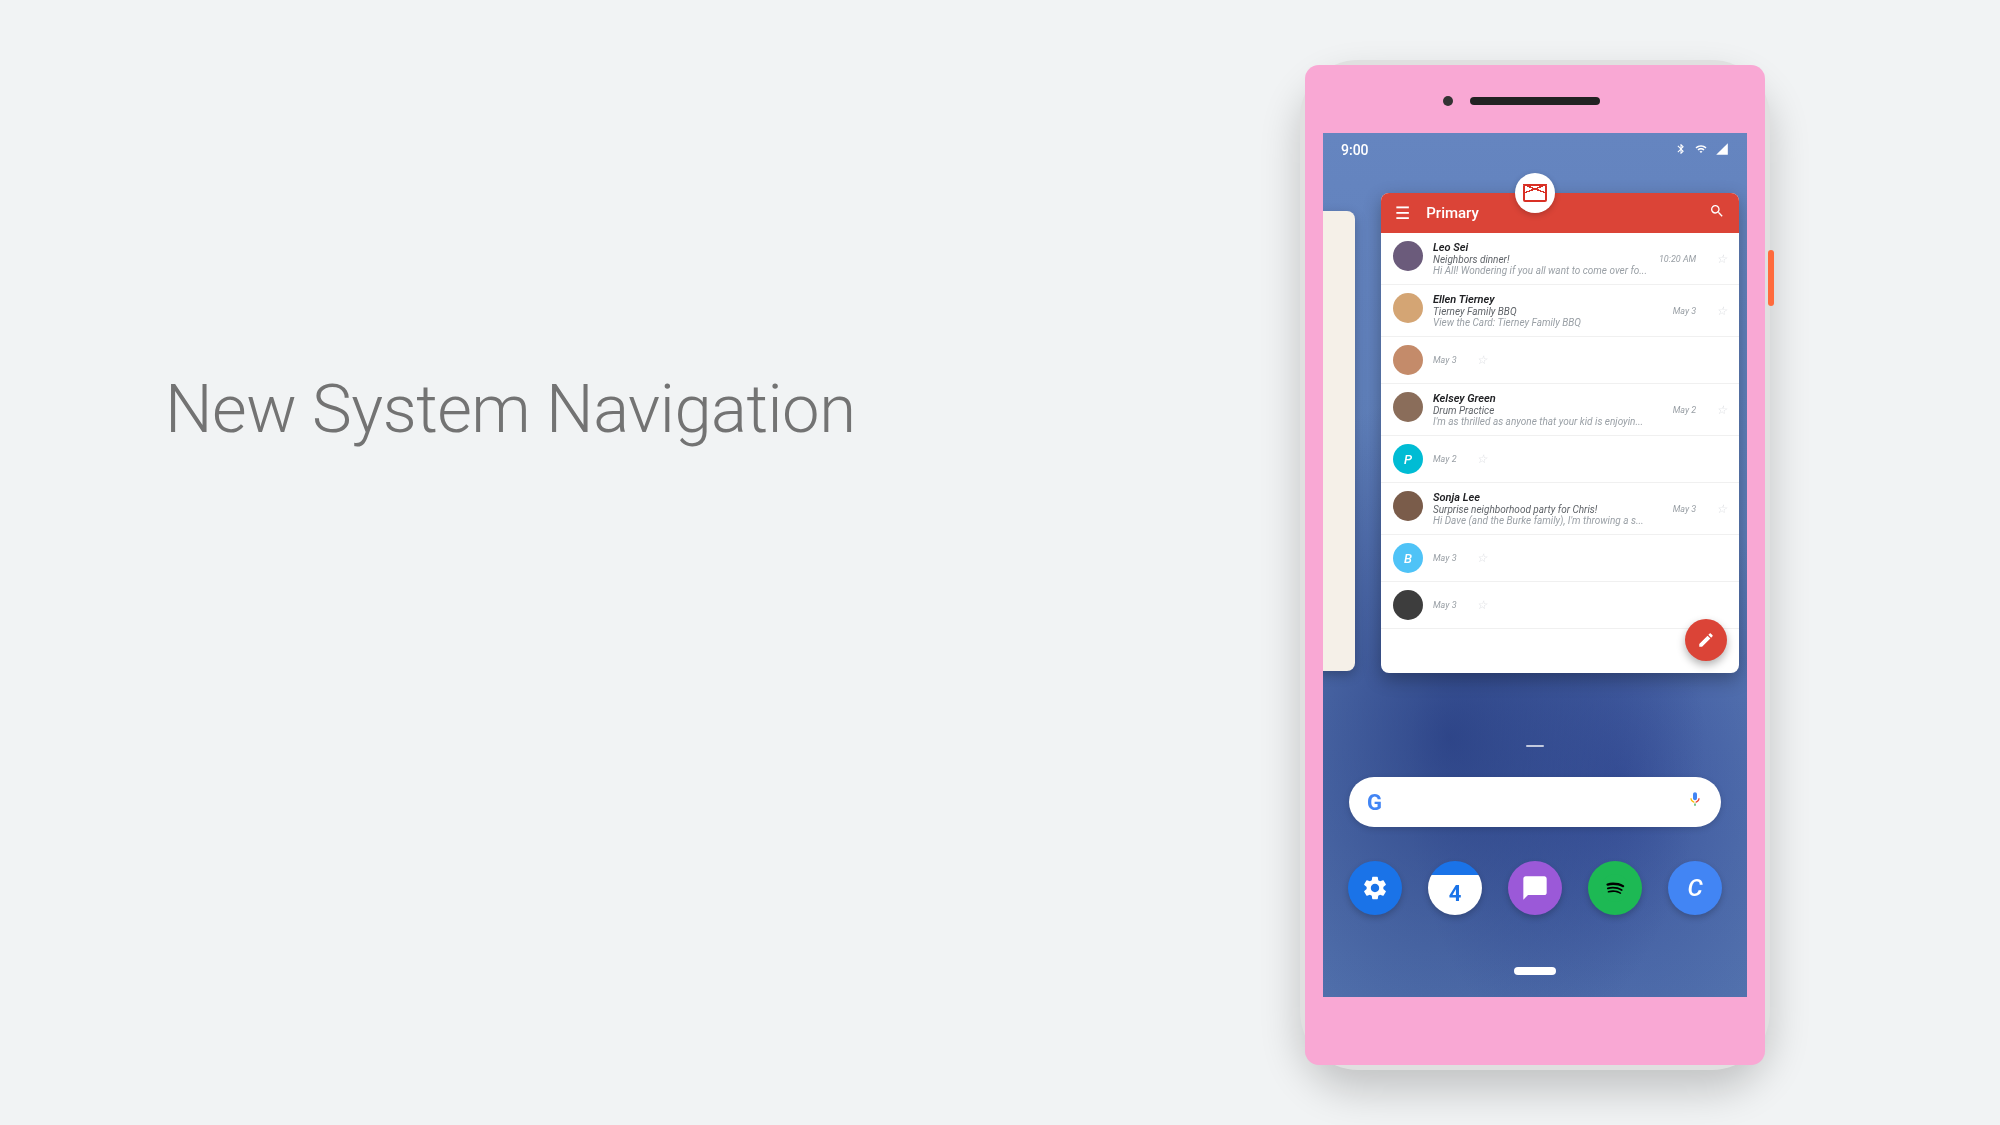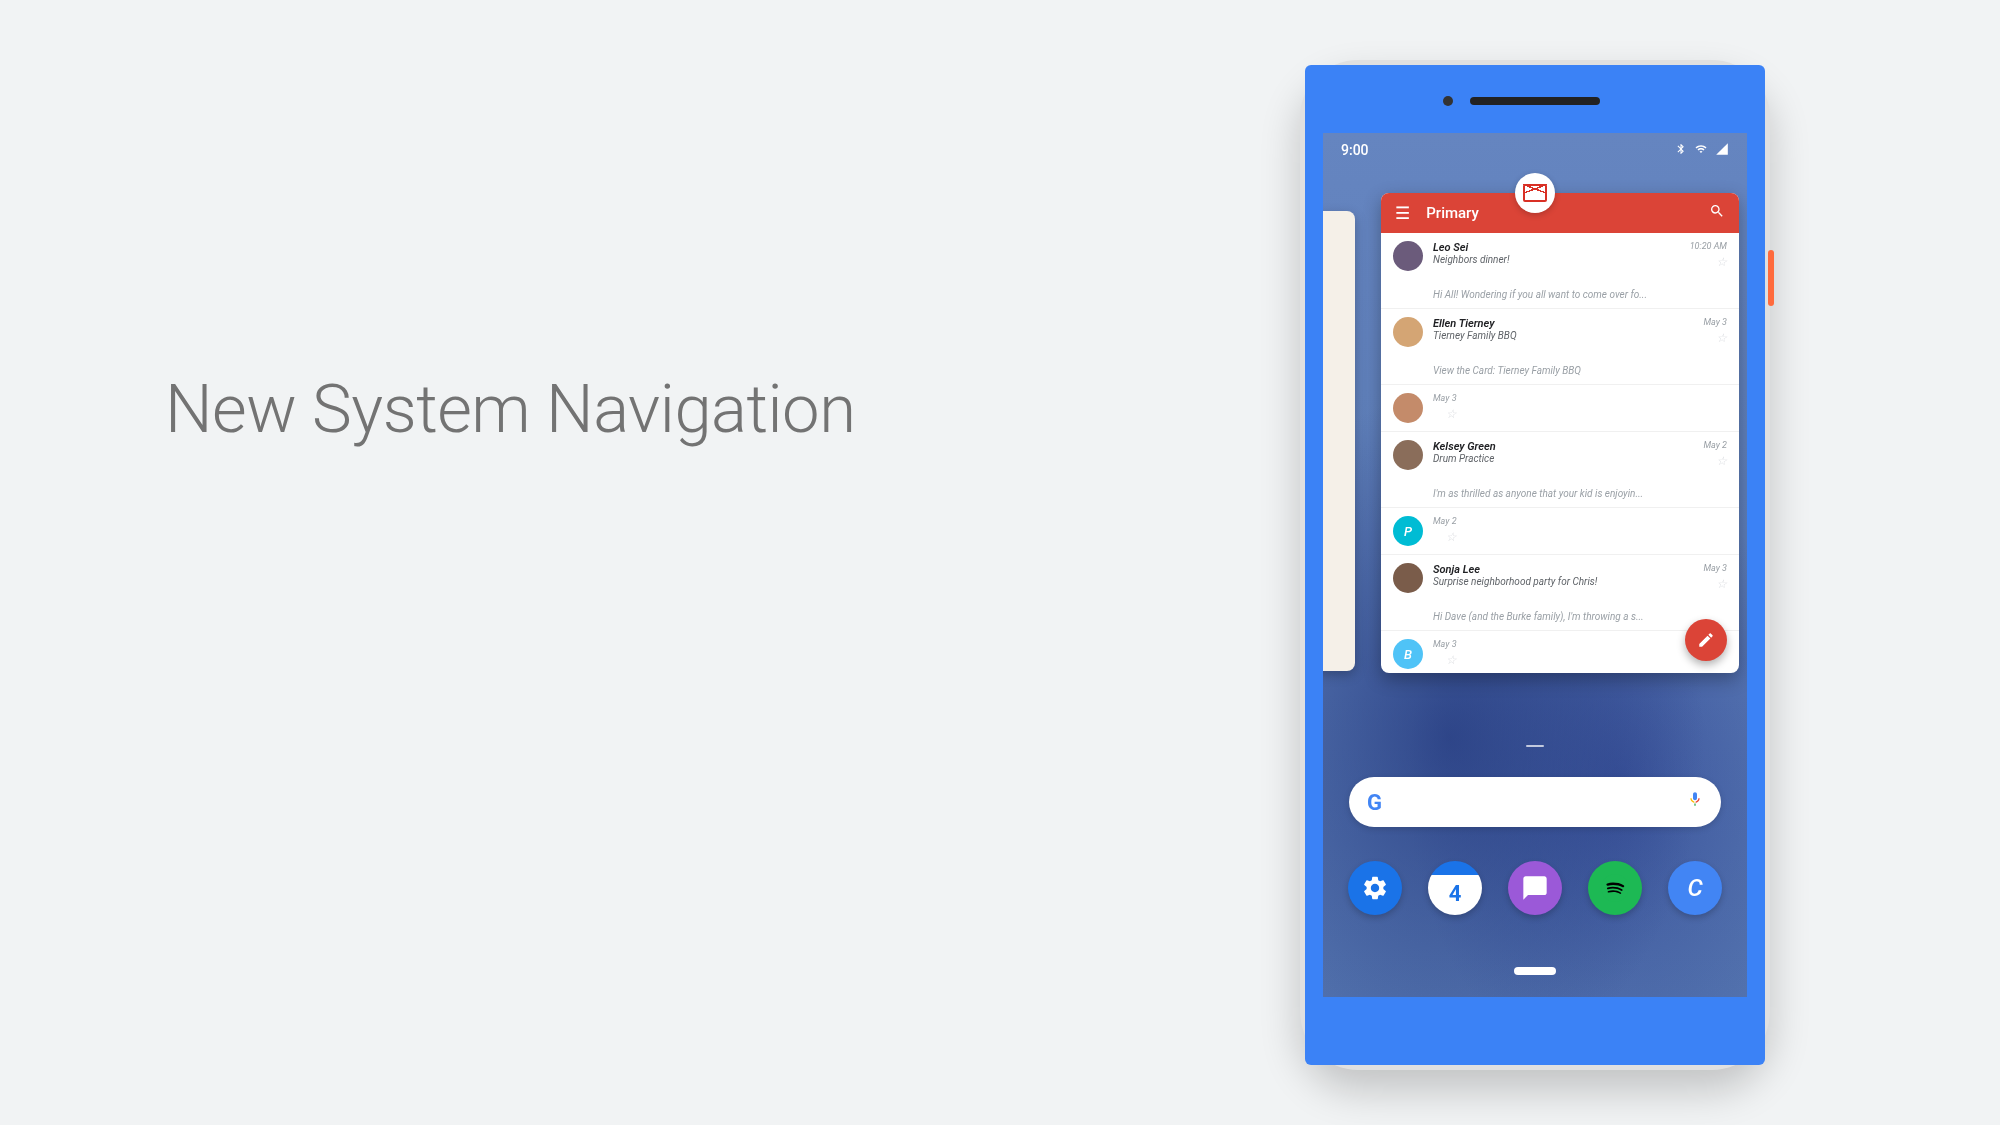--- a/index.html
+++ b/index.html
@@ -1,21 +1,21 @@
 <!DOCTYPE html>
 <html><head>
 <meta charset="utf-8">
 <style>
 * { margin: 0; padding: 0; box-sizing: border-box; font-family: -apple-system, Roboto, Arial, sans-serif; }
 body { width: 2000px; height: 1125px; background: #f1f3f4; display: flex; align-items: center; justify-content: center; position: relative; }
 
 .headline { position: absolute; left: 165px; top: 370px; font-size: 67px; font-weight: 300; color: #737373; letter-spacing: -0.5px; }
 
 .phone-frame { position: absolute; right: 230px; top: 60px; width: 470px; height: 1010px; background: #e0e0e0; border-radius: 58px; box-shadow: 0 20px 40px rgba(0,0,0,0.2); }
-.phone-inner { position: absolute; inset: 5px; background: #3b82f6; border-radius: 6px; }
+.phone-inner { position: absolute; inset: 5px; background: #f9a8d4; border-radius: 14px; }
 .screen { position: absolute; top: 68px; left: 18px; right: 18px; bottom: 68px; border-radius: 0; overflow: hidden; background: linear-gradient(135deg, #5b7bb8 0%, #4a6aa8 40%, #3a5a98 100%); }
 .wallpaper { position: absolute; inset: 0; background: radial-gradient(ellipse 60% 40% at 30% 70%, rgba(30,50,120,0.7), transparent), radial-gradient(ellipse 50% 35% at 70% 75%, rgba(40,60,140,0.6), transparent), linear-gradient(180deg, #6585c0, #5474af); }
 
 .speaker { position: absolute; top: 32px; left: 50%; transform: translateX(-50%); width: 130px; height: 8px; background: #222; border-radius: 4px; }
 .camera-dot { position: absolute; top: 31px; left: 30%; width: 10px; height: 10px; background: #333; border-radius: 50%; }
 .side-btn { position: absolute; right: -4px; top: 190px; width: 6px; height: 56px; background: #ff6b3d; border-radius: 3px; }
 
 .status-bar { position: absolute; top: 0; left: 0; right: 0; height: 34px; display: flex; align-items: center; justify-content: space-between; padding: 0 18px; color: #fff; font-size: 14px; font-weight: 500; }
 .status-right { display: flex; gap: 6px; align-items: center; }
 
@@ -31,22 +31,22 @@
 .gmail-header .menu-icon { margin-right: 16px; font-size: 17px; }
 .gmail-header .search { margin-left: auto; }
 
 .email-list { display: flex; flex-direction: column; font-style: italic; }
 .email-item { display: flex; padding: 8px 12px; border-bottom: 1px solid #f0f0f0; gap: 10px; }
 .avatar { width: 30px; height: 30px; border-radius: 50%; flex-shrink: 0; background: #888; }
 .avatar.letter { display: flex; align-items: center; justify-content: center; color: #fff; font-size: 13px; font-weight: 500; }
 .email-body { flex: 1; min-width: 0; }
 .email-sender { font-size: 11px; font-weight: 600; color: #202124; }
 .email-subject { font-size: 10px; color: #5f6368; white-space: nowrap; overflow: hidden; text-overflow: ellipsis; }
-.email-preview { font-size: 10px; color: #9aa0a6; white-space: nowrap; overflow: hidden; text-overflow: ellipsis; margin-top: 24px; }
-.email-meta { display: flex; flex-direction: column; align-items: flex-end; gap: 4px; flex-shrink: 0; }
+.email-preview { font-size: 10px; color: #9aa0a6; white-space: nowrap; overflow: hidden; text-overflow: ellipsis; }
+.email-meta { display: flex; flex-direction: row; align-items: center; gap: 20px; flex-shrink: 0; }
 .email-time { font-size: 9px; color: #9aa0a6; }
 .star { font-size: 12px; color: #dadce0; }
 
 .fab { position: absolute; bottom: 12px; right: 12px; width: 42px; height: 42px; background: #db4437; border-radius: 50%; display: flex; align-items: center; justify-content: center; box-shadow: 0 4px 8px rgba(0,0,0,0.3); color: #fff; }
 
 .drag-handle { position: absolute; left: 50%; transform: translateX(-50%); bottom: 250px; width: 18px; height: 2px; background: rgba(255,255,255,0.7); border-radius: 2px; }
 
 .search-bar { position: absolute; bottom: 170px; left: 26px; right: 26px; height: 50px; background: #fff; border-radius: 25px; display: flex; align-items: center; padding: 0 18px; box-shadow: 0 2px 6px rgba(0,0,0,0.15); }
 .g-logo { font-size: 22px; font-weight: 700; display: flex; }
 .g-logo span:nth-child(1){color:#4285f4;} .g-logo span:nth-child(2){color:#ea4335;} .g-logo span:nth-child(3){color:#fbbc05;} .g-logo span:nth-child(4){color:#4285f4;} .g-logo span:nth-child(5){color:#34a853;} .g-logo span:nth-child(6){color:#ea4335;}

